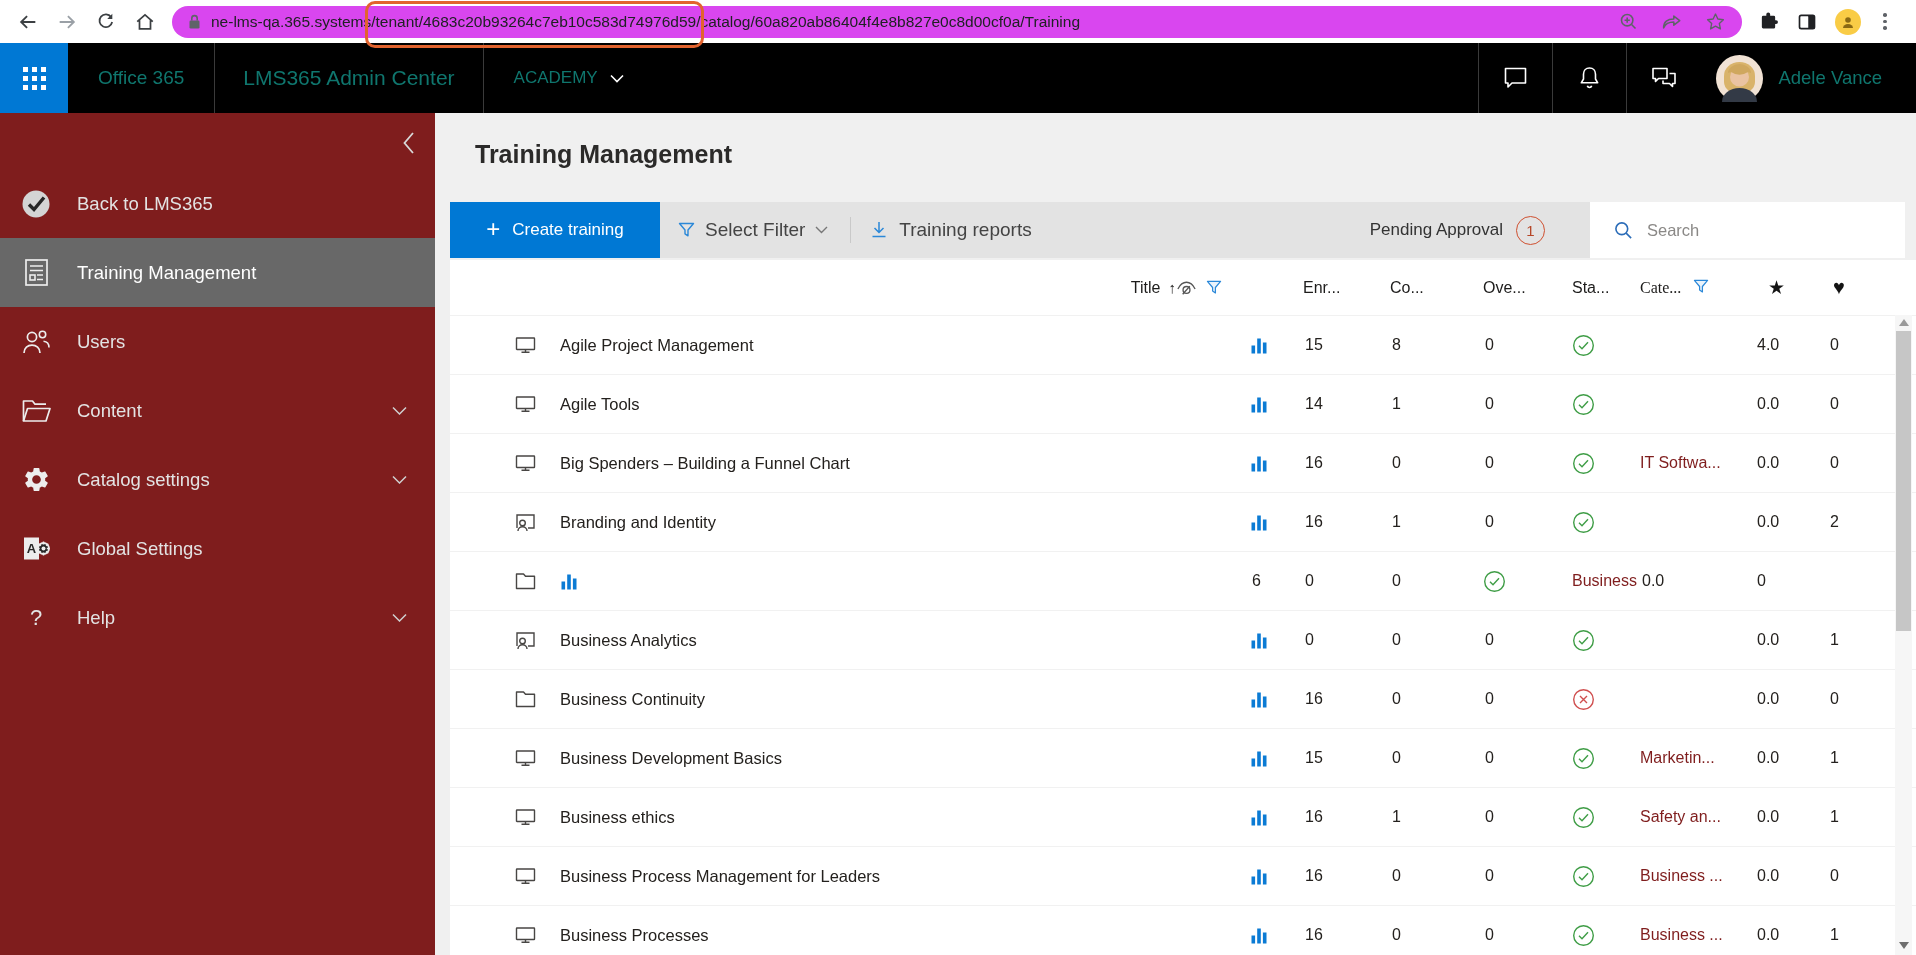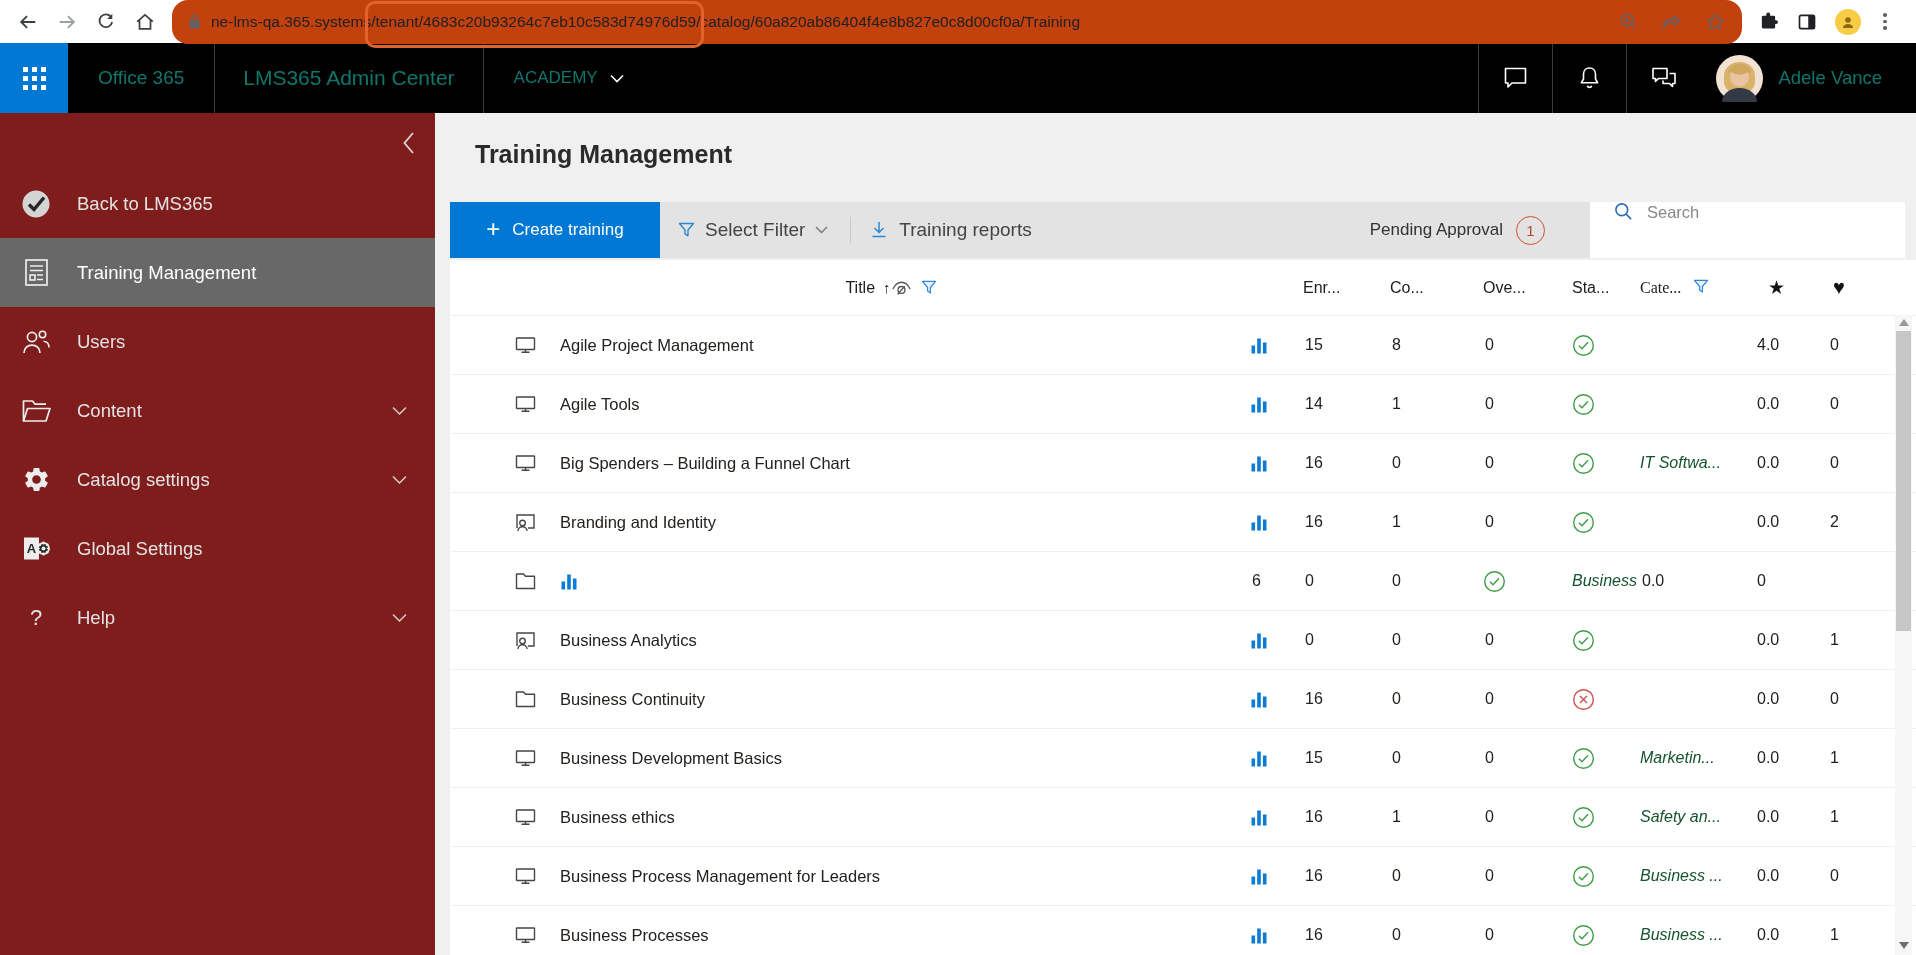--- a/index.html
+++ b/index.html
@@ -11,21 +11,21 @@
   }
   svg { display:block; }
 
   
   .browser-bar {
     height:43px; background:#ffffff; display:flex; align-items:center;
     position:relative; z-index:30; padding-left:8px;
   }
   .b-nav { width:39px; height:34px; display:flex; align-items:center; justify-content:center; cursor:pointer; }
   .url-pill {
-    margin-left:8px; width:1570px; height:44px; background:#c2410c; border-radius:16px;
+    margin-left:8px; width:1570px; height:32px; background:#d946ef; border-radius:16px;
     display:flex; align-items:center; padding:4px 16px; position:relative;
   }
   .url-text { font-size:15.5px; color:#202124; white-space:nowrap; display:flex; align-items:center; }
   .url-seg { position:relative; }
   .hl-ring {
     position:absolute; left:-6px; right:-3px; top:-12px; bottom:-17px;
     border:3px solid #e2632e; border-radius:10px; pointer-events:none; z-index:40;
   }
   .pill-right { margin-left:auto; display:flex; align-items:center; gap:22px; }
   .ext-area { display:flex; align-items:center; gap:18px; margin-left:16px; padding-right:14px; }
@@ -66,42 +66,42 @@
   .create-btn { width:210px; height:56px; background:#0078d4; color:#fff; border:none; font-size:17px;
     display:flex; align-items:center; justify-content:center; gap:12px; cursor:pointer; font-family:inherit; }
   .plus { font-size:24px; font-weight:300; line-height:1; margin-top:-2px; }
   .tb-group { display:flex; align-items:center; gap:10px; color:#444; font-size:19px; cursor:pointer; }
   .filter-group { margin-left:18px; }
   .tb-sep { width:1px; height:26px; background:#c9c9c9; margin-left:22px; }
   .reports-group { margin-left:20px;gap:12px; }
   .pending { margin-left:auto; display:flex; align-items:center; gap:13px; font-size:17px; color:#333; cursor:pointer; }
   .badge { width:29px; height:29px; border-radius:50%; border:1.8px solid #cf5030; color:#b54627;
     display:flex; align-items:center; justify-content:center; font-size:15px; }
-  .search-box { width:315px; height:56px; background:#fff; margin-left:45px; display:flex; align-items:flex-start; padding-left:24px; gap:12px; }
+  .search-box { width:315px; height:56px; background:#fff; margin-left:45px; display:flex; align-items:center; padding-left:24px; gap:12px; }
   .search-box input { border:none; outline:none; font-size:16.5px; color:#444; width:230px; font-family:inherit; background:transparent; }
   .search-box input::placeholder { color:#8a8886; }
 
   
   .table { position:absolute; top:147px; left:15px; right:0; bottom:0; background:#fff; overflow:hidden; }
   .thead, .trow {
     display:grid;
     grid-template-columns:45px 690px 53px 87px 93px 89px 68px 115px 73px 52px minmax(0,1fr);
     padding-left:65px; align-items:center;
   }
   .thead { height:55px; font-size:16px; color:#1d1c1b; }
-  .h-title { display:flex; align-items:center; justify-content:center; padding-right:28px; }
+  .h-title { display:flex; align-items:center; justify-content:flex-end; padding-right:28px; }
   .h-title-left { display:flex; align-items:center; gap:8px; }
   .sort-arrow { font-size:15px; color:#1d1c1b; }
   .h-icons { display:flex; align-items:center; gap:9px; }
   .h-cat { display:flex; align-items:flex-start; gap:12px;font-family:Liberation Serif, serif; }
   .h-star { padding-left:13px; font-size:19px; color:#141414; }
   .h-heart { padding-left:5px; font-size:20px; color:#141414; }
   .trow { height:59px; border-top:1px solid #f1f1f1; font-size:16px; color:#24211e; cursor:pointer; }
   .c-title { font-size:16.5px; white-space:nowrap; overflow:hidden; text-overflow:ellipsis; padding-right:20px; }
-  .c-cat { white-space:nowrap; overflow:hidden; color:#14532d;font-style:italic; }
+  .c-cat { white-space:nowrap; overflow:hidden; color:#7f1d1d; }
   .cell-num { padding-left:2px; }
 
   
   .vscroll { position:absolute; top:55px; right:4px; width:17px; bottom:0; background:#f6f6f6; }
   .vs-up, .vs-down { position:absolute; left:0; width:17px; height:15px; display:flex; align-items:center; justify-content:center; }
   .vs-up { top:0; } .vs-down { bottom:2px; }
   .tri-up { width:0; height:0; border-left:5px solid transparent; border-right:5px solid transparent; border-bottom:7px solid #9a9a9a; }
   .tri-down { width:0; height:0; border-left:5px solid transparent; border-right:5px solid transparent; border-top:7px solid #6e6e6e; }
   .vs-thumb { position:absolute; top:16px; left:1px; width:15px; height:300px; background:#c6c6c6; }
 </style>

